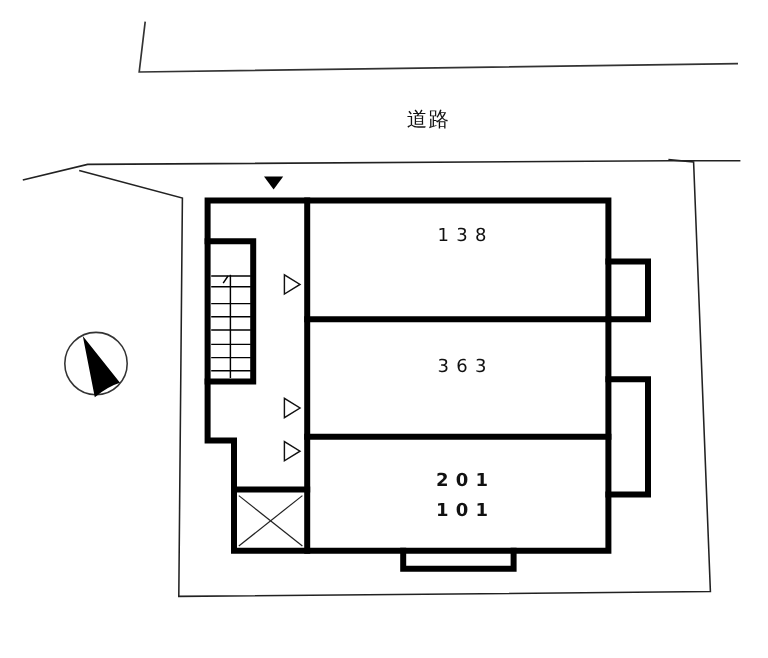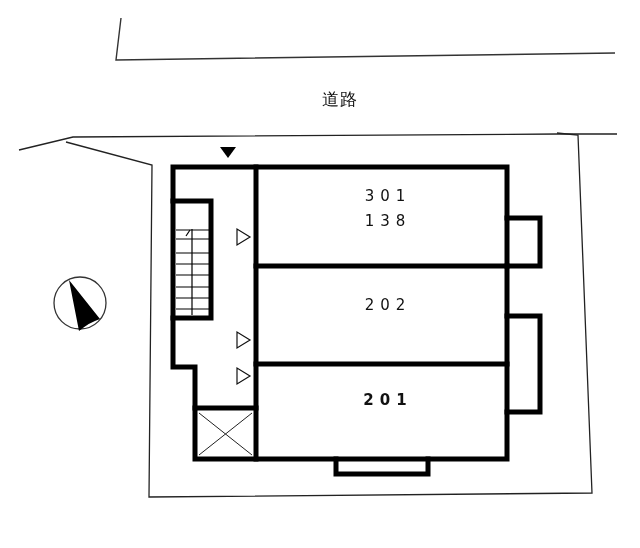--- a/index.html
+++ b/index.html
@@ -1,19 +1,19 @@
 <!DOCTYPE html>
 <html><head>
   <meta charset="utf-8">
   <style>
     html, body { margin: 0; padding: 0; background: #ffffff; }
     body { width: 640px; height: 548px; position: relative; overflow: hidden;
            font-family: "DejaVu Sans", sans-serif; }
     svg.plan { position: absolute; left: 0; top: 0; }
-    .road-label { position: absolute; left: 322px; top: 88px; width: 70px; text-align: left;
+    .road-label { position: absolute; left: 322px; top: 88px; width: 70px; text-align: center;
                   font-size: 17px; color: #111; letter-spacing: 1px; }
     .unit-label { position: absolute; text-align: center; font-size: 15px; color: #111;
                   letter-spacing: 6px; line-height: 24.5px; width: 120px; }
     .unit-label span { display: block; }
   </style>
 </head>
 <body>
 
 <svg class="plan" width="640" height="548" viewBox="0 0 640 548">
 
@@ -74,23 +74,23 @@
 
   <g stroke="#222" stroke-width="1" fill="none">
     <line x1="199" y1="413" x2="252" y2="455"></line>
     <line x1="252" y1="413" x2="199" y2="455"></line>
   </g>
 </svg>
 
 <div class="road-label">道路</div>
 
 <div class="unit-label" style="left:328px; top:184px;">
-  <span>301</span>
   <span>138</span>
 </div>
 
 <div class="unit-label" style="left:328px; top:293px;">
-  <span>202</span>
+  <span>363</span>
 </div>
 
 <div class="unit-label" style="left:328px; top:388px;font-weight:bold;">
   <span>201</span>
+  <span>101</span>
 </div>
 
 </body></html>

